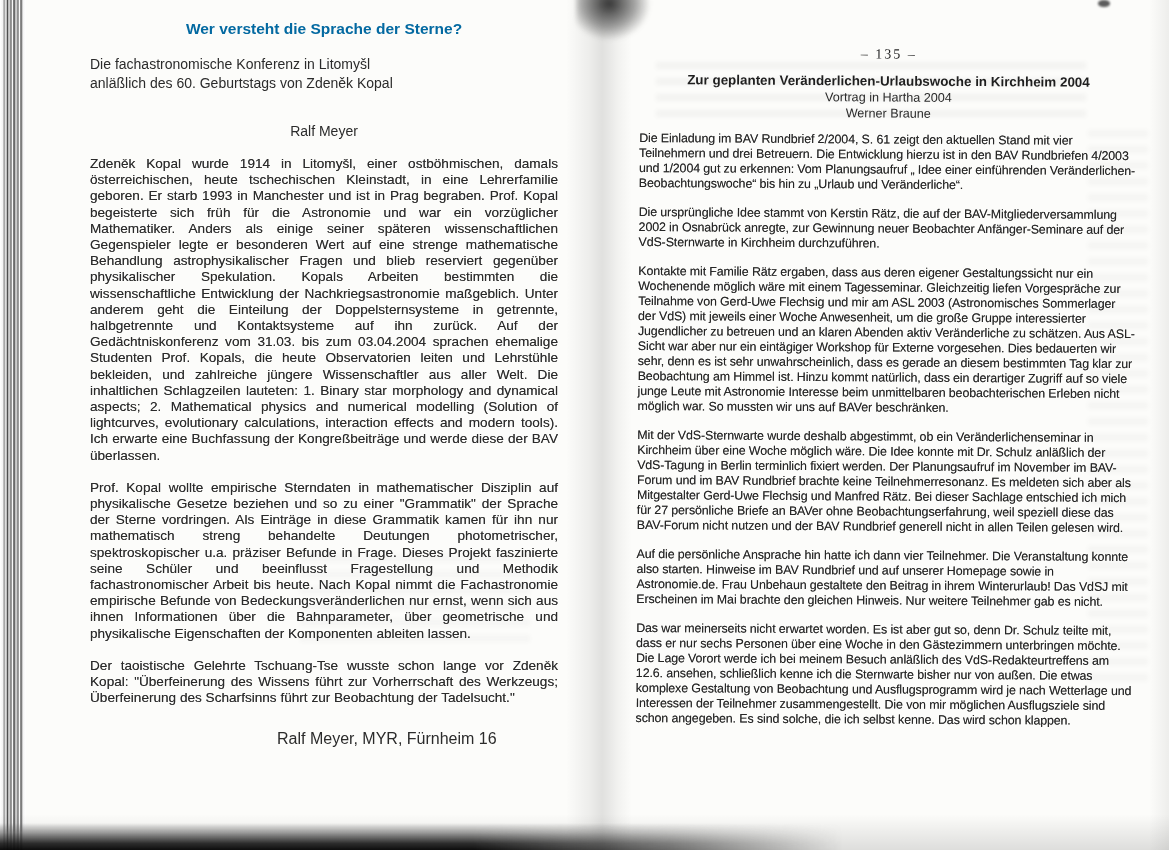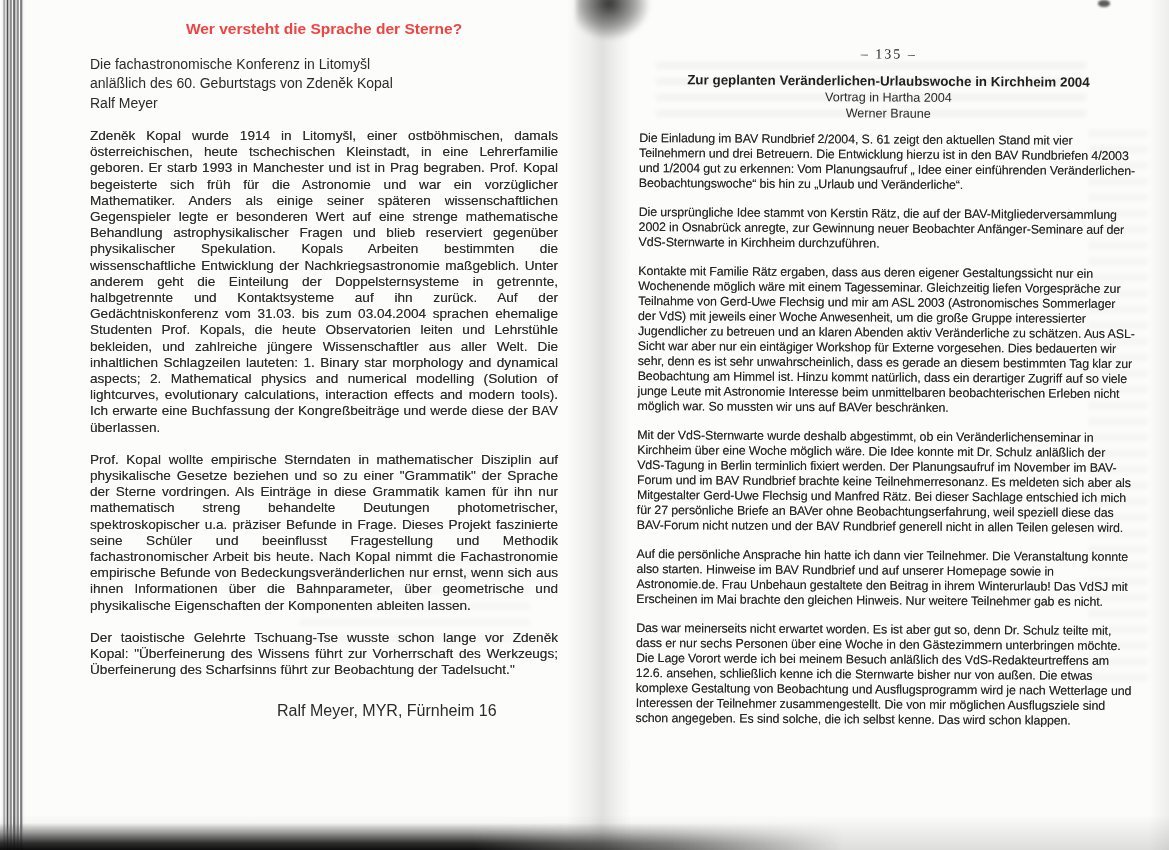--- a/index.html
+++ b/index.html
@@ -72,24 +72,24 @@
   .pnum {
     font-family: "Liberation Serif", serif;
     text-align: center; letter-spacing: 2px;
     font-size: 15px; color: #262626;
   }
   .page.left  .pnum { margin-top: 24px; }
   .page.right .pnum { margin-top: 45px; font-size: 14px; }
 
   .ltitle {
     margin-top: 20px; text-align: center;
-    font-size: 15.5px; font-weight: bold; color: #ef4444;
+    font-size: 15.5px; font-weight: bold; color: #0369a1;
   }
   .lsub { margin-top: 17px; font-size: 14px; line-height: 19px; }
-  .lauthor { margin-top: 2px; font-size: 14px; }
+  .lauthor { margin-top: 30px; text-align: center; font-size: 14px; }
   .lbody {
     margin-top: 17px; text-align: justify;
     font-size: 13.6px; line-height: 16.2px;
     text-shadow: 0 0 0.3px rgba(40,40,40,0.6);
   }
   .lbody p { margin: 0 0 16px 0; }
   .lsig { margin-left: 187px; margin-top: 22px; font-size: 16px; line-height: 19px; }
 
   .rtitle {
     margin-top: 11px; text-align: center;

